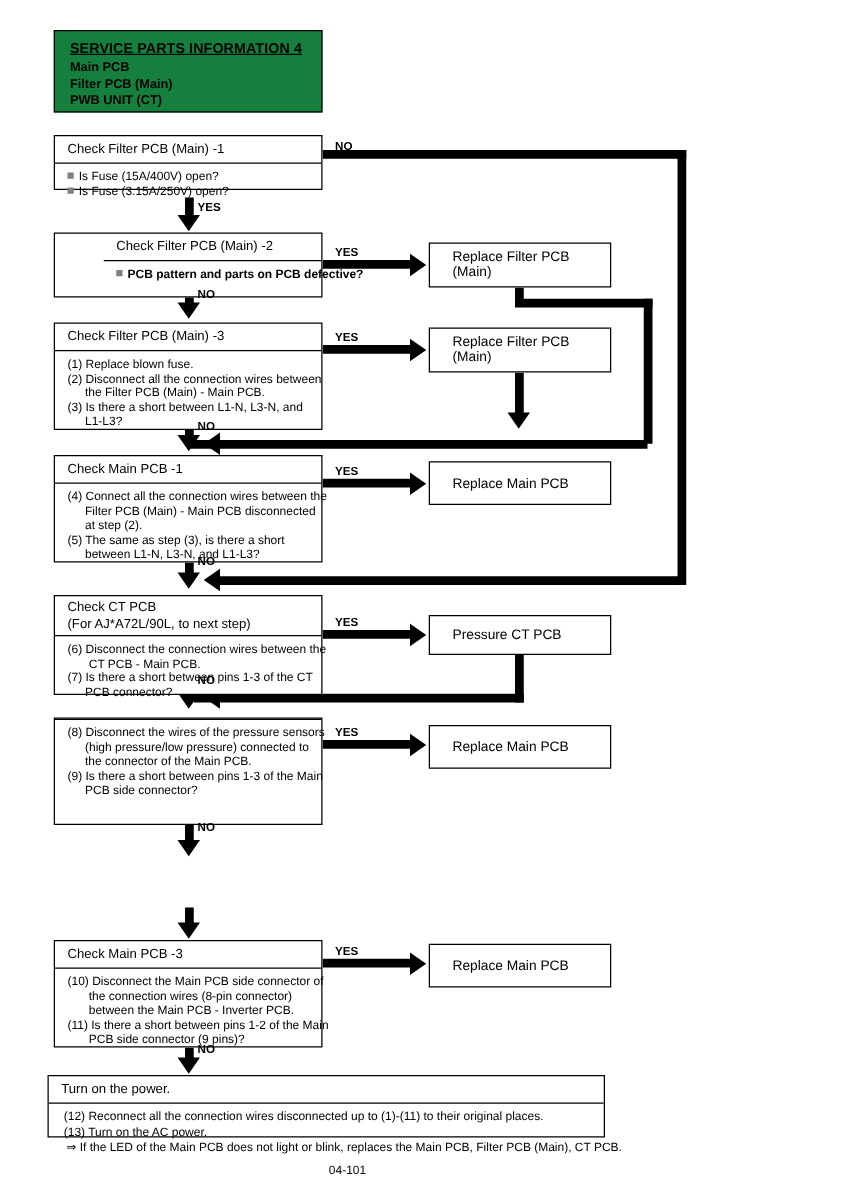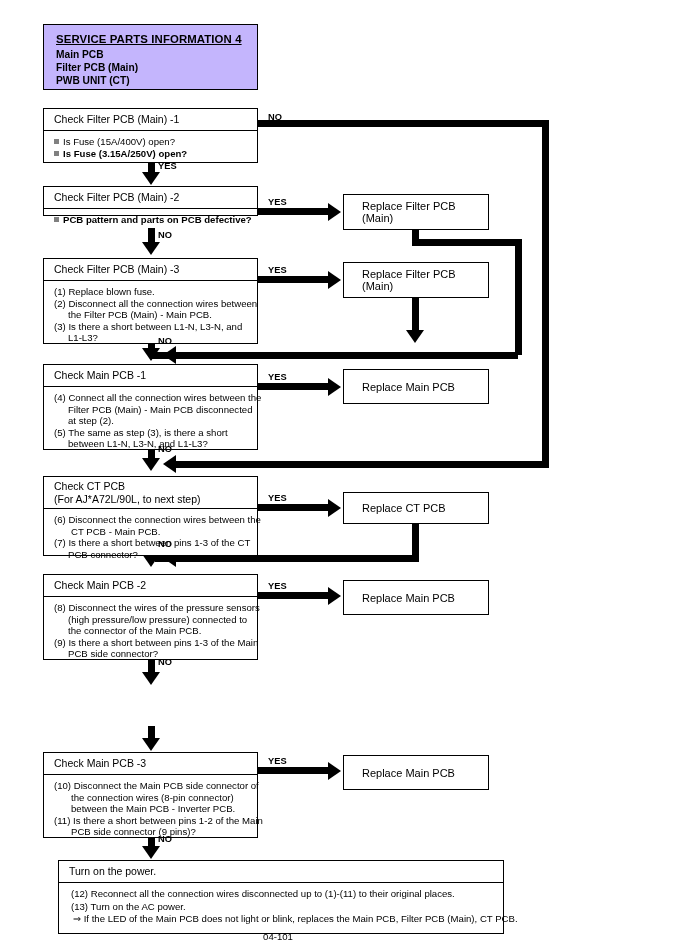--- a/index.html
+++ b/index.html
@@ -43,21 +43,21 @@
     padding:5px 6px 5px 10px;
     font-size:9.6px;
     line-height:11.6px;
   }
 
   
   .title-box{
     position:absolute;
     box-sizing:border-box;
     border:1px solid #000;
-    background:#c4b5fd;
+    background:#15803d;
     padding:8px 10px 8px 12px;
     z-index:5;
   }
   .title-main{
     font-size:11.4px;
     font-weight:bold;
     text-decoration:underline;
     letter-spacing:.1px;
     margin-bottom:3px;
   }
@@ -140,30 +140,30 @@
 
 <div id="page">
 
   <div class="title-box" style="left:43px;top:24px;width:215px;height:66px;">
     <div class="title-main">SERVICE PARTS INFORMATION 4</div>
     <div class="title-sub">Main PCB</div>
     <div class="title-sub">Filter PCB (Main)</div>
     <div class="title-sub">PWB UNIT (CT)</div>
   </div>
 
-  <div class="box" style="left:43px;top:108px;width:215px;height:55px;">
+  <div class="box" style="left:43px;top:108px;width:215px;height:44px;">
     <div class="hdr">Check Filter PCB (Main) -1</div>
     <div class="sep"></div>
     <div class="body">
       <span class="ln"><i class="bl"></i><b style="font-weight:normal">Is Fuse (15A/400V) open?</b></span>
-      <span class="ln"><i class="bl"></i><b style="font-weight:bold">Is Fuse (3.15A/250V) open?</b></span>
-    </div>
-  </div>
-
-  <div class="box" style="left:43px;top:186px;width:215px;height:30px;">
+      <span class="ln"><i class="bl"></i><b style="font-weight:normal">Is Fuse (3.15A/250V) open?</b></span>
+    </div>
+  </div>
+
+  <div class="box" style="left:43px;top:186px;width:215px;height:52px;padding-left:39px;">
     <div class="hdr">Check Filter PCB (Main) -2</div>
     <div class="sep"></div>
     <div class="body">
       <span class="ln"><i class="bl"></i><b style="font-weight:bold">PCB pattern and parts on PCB defective?</b></span>
     </div>
   </div>
 
   <div class="box" style="left:43px;top:258px;width:215px;height:86px;">
     <div class="hdr">Check Filter PCB (Main) -3</div>
     <div class="sep"></div>
@@ -194,21 +194,20 @@
     <div class="sep"></div>
     <div class="body">
       <span class="ln">(6) Disconnect the connection wires between the</span>
       <span class="ln ind2">CT PCB - Main PCB.</span>
       <span class="ln">(7) Is there a short between pins 1-3 of the CT</span>
       <span class="ln ind">PCB connector?</span>
     </div>
   </div>
 
   <div class="box" style="left:43px;top:574px;width:215px;height:86px;">
-    <div class="hdr">Check Main PCB -2</div>
     <div class="sep"></div>
     <div class="body">
       <span class="ln">(8) Disconnect the wires of the pressure sensors</span>
       <span class="ln ind">(high pressure/low pressure) connected to</span>
       <span class="ln ind">the connector of the Main PCB.</span>
       <span class="ln">(9) Is there a short between pins 1-3 of the Main</span>
       <span class="ln ind">PCB side connector?</span>
     </div>
   </div>
 
@@ -218,21 +217,21 @@
     <div class="sep"></div>
     <div class="body">
       <span class="ln">(10) Disconnect the Main PCB side connector of</span>
       <span class="ln ind2">the connection wires (8-pin connector)</span>
       <span class="ln ind2">between the Main PCB - Inverter PCB.</span>
       <span class="ln">(11) Is there a short between pins 1-2 of the Main</span>
       <span class="ln ind2">PCB side connector (9 pins)?</span>
     </div>
   </div>
 
-  <div class="box" style="left:58px;top:860px;width:446px;height:74px;">
+  <div class="box" style="left:38px;top:860px;width:446px;height:50px;">
     <div class="hdr">Turn on the power.</div>
     <div class="sep"></div>
     <div class="body" style="padding-left:12px;line-height:12.5px;">
       <span class="ln">(12) Reconnect all the connection wires disconnected up to (1)-(11) to their original places.</span>
       <span class="ln">(13) Turn on the AC power.</span>
       <span class="ln" style="padding-left:2px;">⇒ If the LED of the Main PCB does not light or blink, replaces the Main PCB, Filter PCB (Main), CT PCB.</span>
     </div>
   </div>
 
   <div class="act" style="left:343px;top:194px;width:146px;height:36px;">
@@ -241,21 +240,21 @@
 
   <div class="act" style="left:343px;top:262px;width:146px;height:36px;">
     <span>Replace Filter PCB (Main)</span>
   </div>
 
   <div class="act" style="left:343px;top:369px;width:146px;height:35px;">
     <span>Replace Main PCB</span>
   </div>
 
   <div class="act" style="left:343px;top:492px;width:146px;height:32px;">
-    <span>Replace CT PCB</span>
+    <span>Pressure CT PCB</span>
   </div>
 
   <div class="act" style="left:343px;top:580px;width:146px;height:35px;">
     <span>Replace Main PCB</span>
   </div>
 
   <div class="act" style="left:343px;top:755px;width:146px;height:35px;">
     <span>Replace Main PCB</span>
   </div>
 

